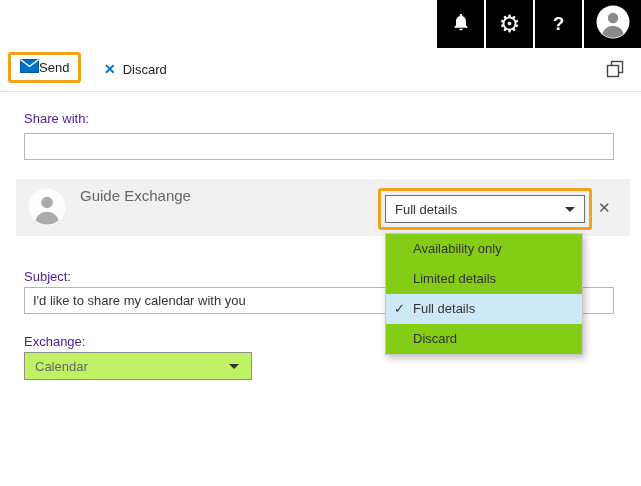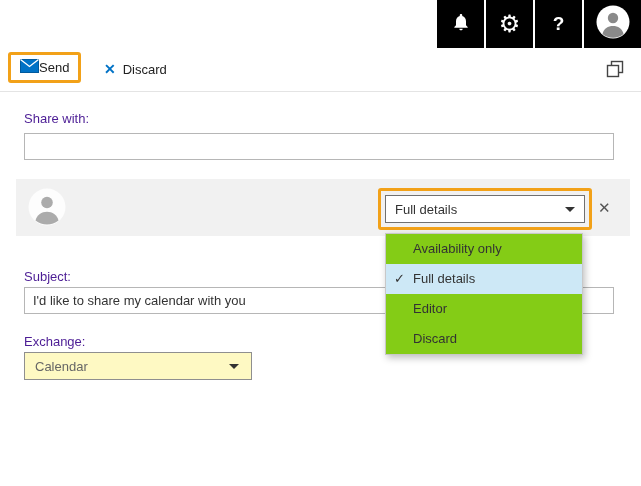--- a/index.html
+++ b/index.html
@@ -37,21 +37,21 @@
   .perm-annotation { position:absolute; left:378px; top:188px; padding:4px; }
   .dropdown { width:200px; height:28px; background:#fff; border:1px solid #707070; display:flex; align-items:center; justify-content:space-between; padding:0 9px; font-size:13px; color:#333; cursor:pointer; }
   .caret { width:0; height:0; border-left:5px solid transparent; border-right:5px solid transparent; border-top:5px solid #333; }
 
   .menu { position:absolute; left:385px; top:233px; width:198px; background:#84cc16; border:1px solid #c8c8c8; box-shadow:2px 3px 7px rgba(0,0,0,.25); z-index:20; }
   .menu-item { position:relative; height:30px; line-height:30px; padding-left:27px; font-size:13px; color:#333; cursor:pointer; }
   .menu-item.selected { background:#cde8f6; }
   .menu-check { position:absolute; left:8px; top:0; font-size:13px; color:#333; }
 
   
-  .calendar-dropdown { position:absolute; left:24px; top:352px; width:228px; height:28px; background:#fef9c3; border:1px solid #8f8f8f; display:flex; align-items:center; justify-content:space-between; padding:0 12px 0 10px; font-size:13px; color:#666; cursor:pointer;text-align:center; }
+  .calendar-dropdown { position:absolute; left:24px; top:352px; width:228px; height:28px; background:#bef264; border:1px solid #8f8f8f; display:flex; align-items:center; justify-content:space-between; padding:0 12px 0 10px; font-size:13px; color:#666; cursor:pointer;text-align:center; }
 </style>
 </head>
 <body>
 
 <div class="screen">
 
   <div class="topbar">
     <div class="topbar-cell">
       <span>
         <svg width="20" height="20" viewBox="0 0 24 24">
@@ -106,42 +106,43 @@
   <input class="text-input" style="left: 24px; top: 133px; width: 590px; height: 27px;" value="">
 
   <div class="recipient-row">
     <span style="position:absolute; left:12px; top:9px;">
       <svg width="38" height="38" viewBox="0 0 38 38">
         <circle cx="19" cy="19" r="18.5" fill="#fdfdfd"></circle>
         <circle cx="19" cy="14.5" r="5.8" fill="#ababab"></circle>
         <path d="M7.5 32.5c1.4-6 6.1-8.8 11.5-8.8s10.1 2.8 11.5 8.8a18.5 18.5 0 0 1-23 0z" fill="#ababab"></path>
       </svg>
     </span>
+    <div class="recipient-name">Guide Exchange</div>
   </div>
 
   <div class="annotation perm-annotation">
     <div class="dropdown">
       <span>Full details</span>
       <span class="caret"></span>
     </div>
   </div>
   <button class="remove-x">
     <span>✕</span>
   </button>
 
   <div class="menu">
     <div class="menu-item">
       <span>Availability only</span>
     </div>
+    <div class="menu-item">
+      <span>Limited details</span>
+    </div>
     <div class="menu-item selected">
       <span class="menu-check">✓</span>
       <span>Full details</span>
-    </div>
-    <div class="menu-item">
-      <span>Editor</span>
     </div>
     <div class="menu-item">
       <span>Discard</span>
     </div>
   </div>
 
   <div class="field-label" style="left:24px; top:269px;">Subject:</div>
   <input class="text-input" style="left: 24px; top: 287px; width: 590px; height: 27px;" value="I'd like to share my calendar with you">
 
   <div class="field-label" style="left:24px; top:334px;">Exchange:</div>

